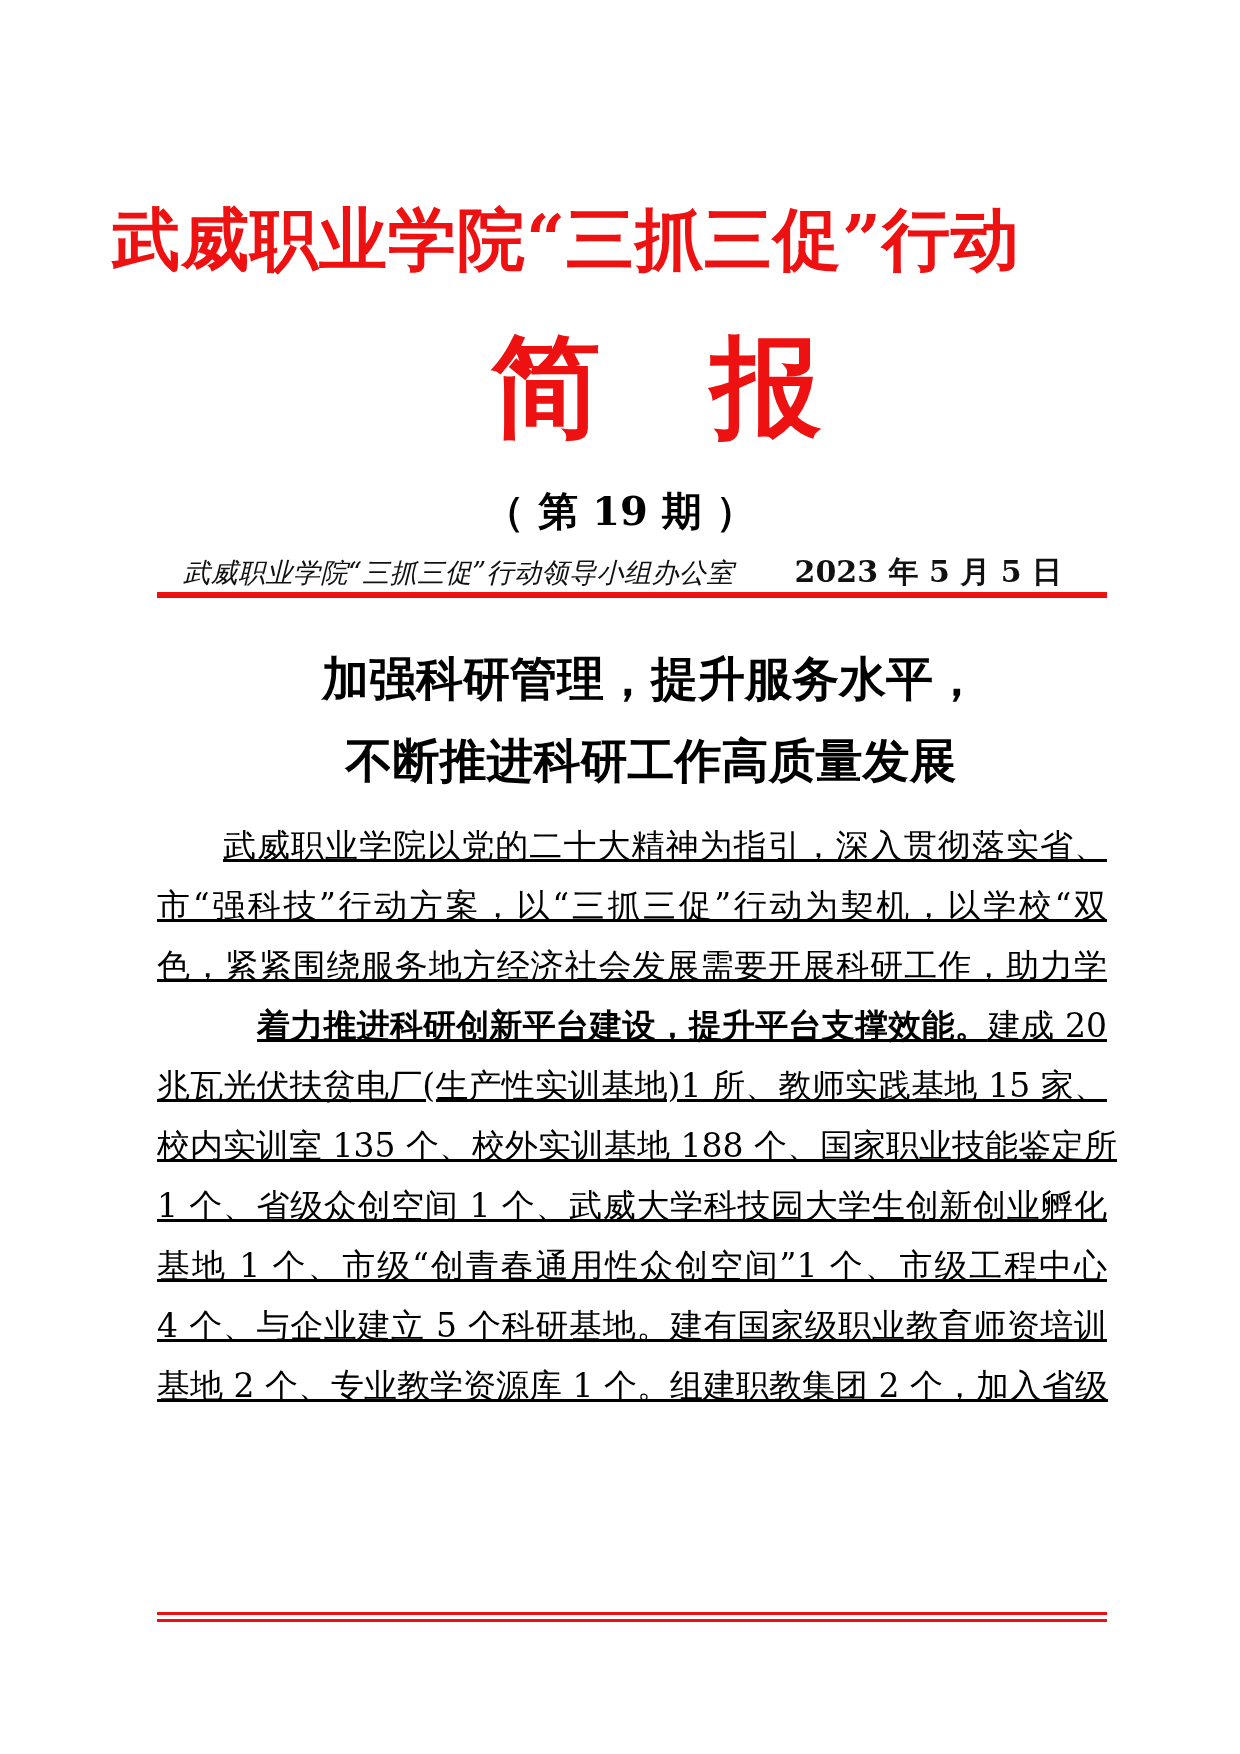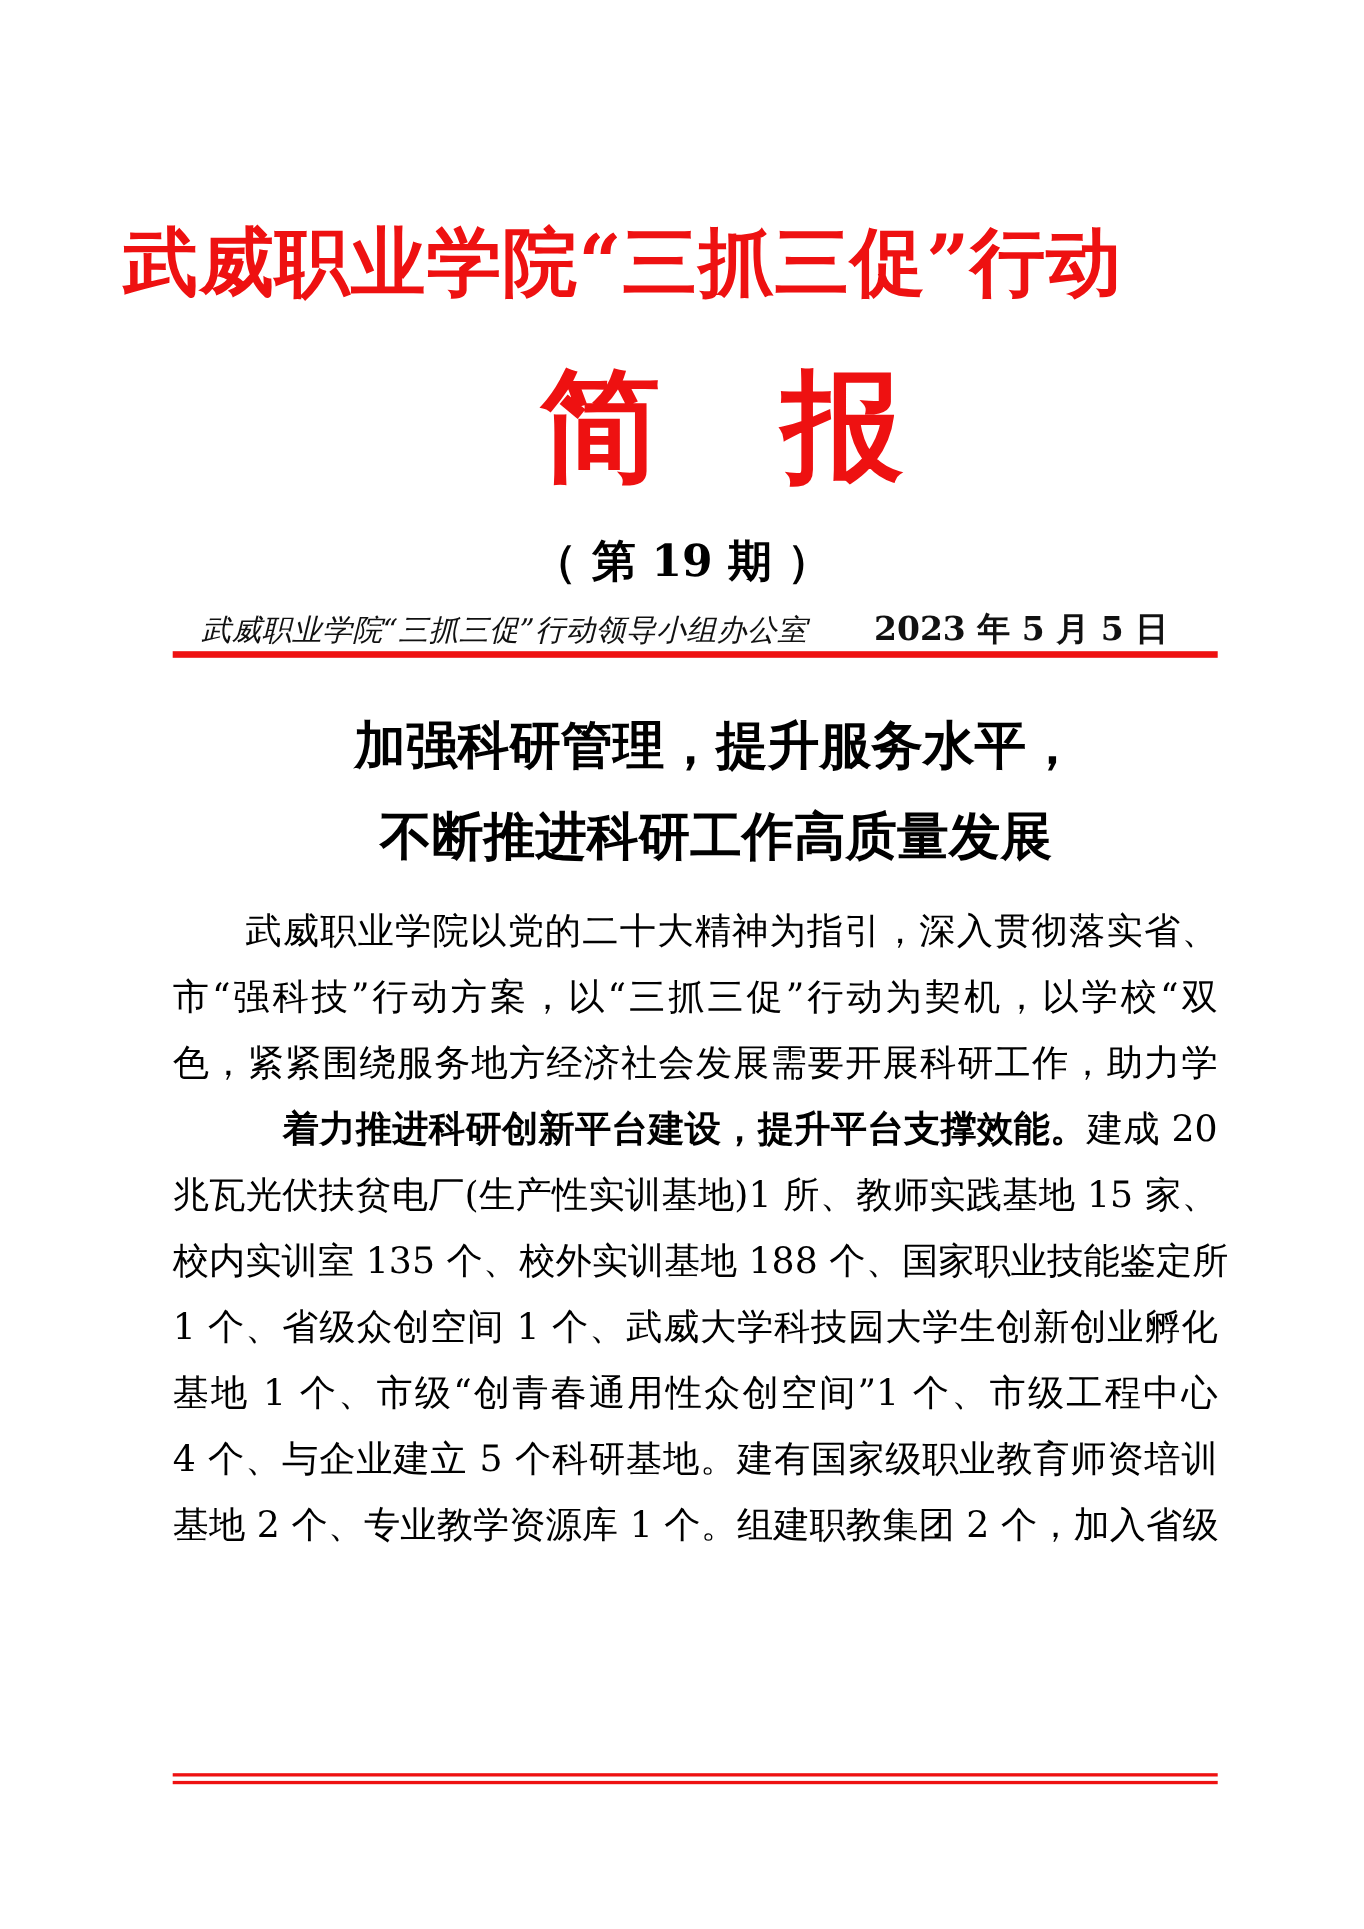--- a/index.html
+++ b/index.html
@@ -90,20 +90,21 @@
     position: absolute;
     top: 816px; left: 157px; width: 950px;
     font-size: 33px;
     line-height: 60px;
     color: #000;
   }
   .body-line {
     text-align: justify;
     text-align-last: justify;
     white-space: nowrap;
+    text-decoration: underline;
   }
   .body-line.no-fill { text-align-last: left; }
   .body-line.indent { text-indent: 66px; }
   .body-line .b { font-weight: bold; margin-left: 34px; }
   .rule-bottom {
     position: absolute;
     top: 1612px; left: 157px; width: 950px;
     height: 4px;
     border-top: 3px solid var(--accent);
     border-bottom: 3px solid var(--accent);

